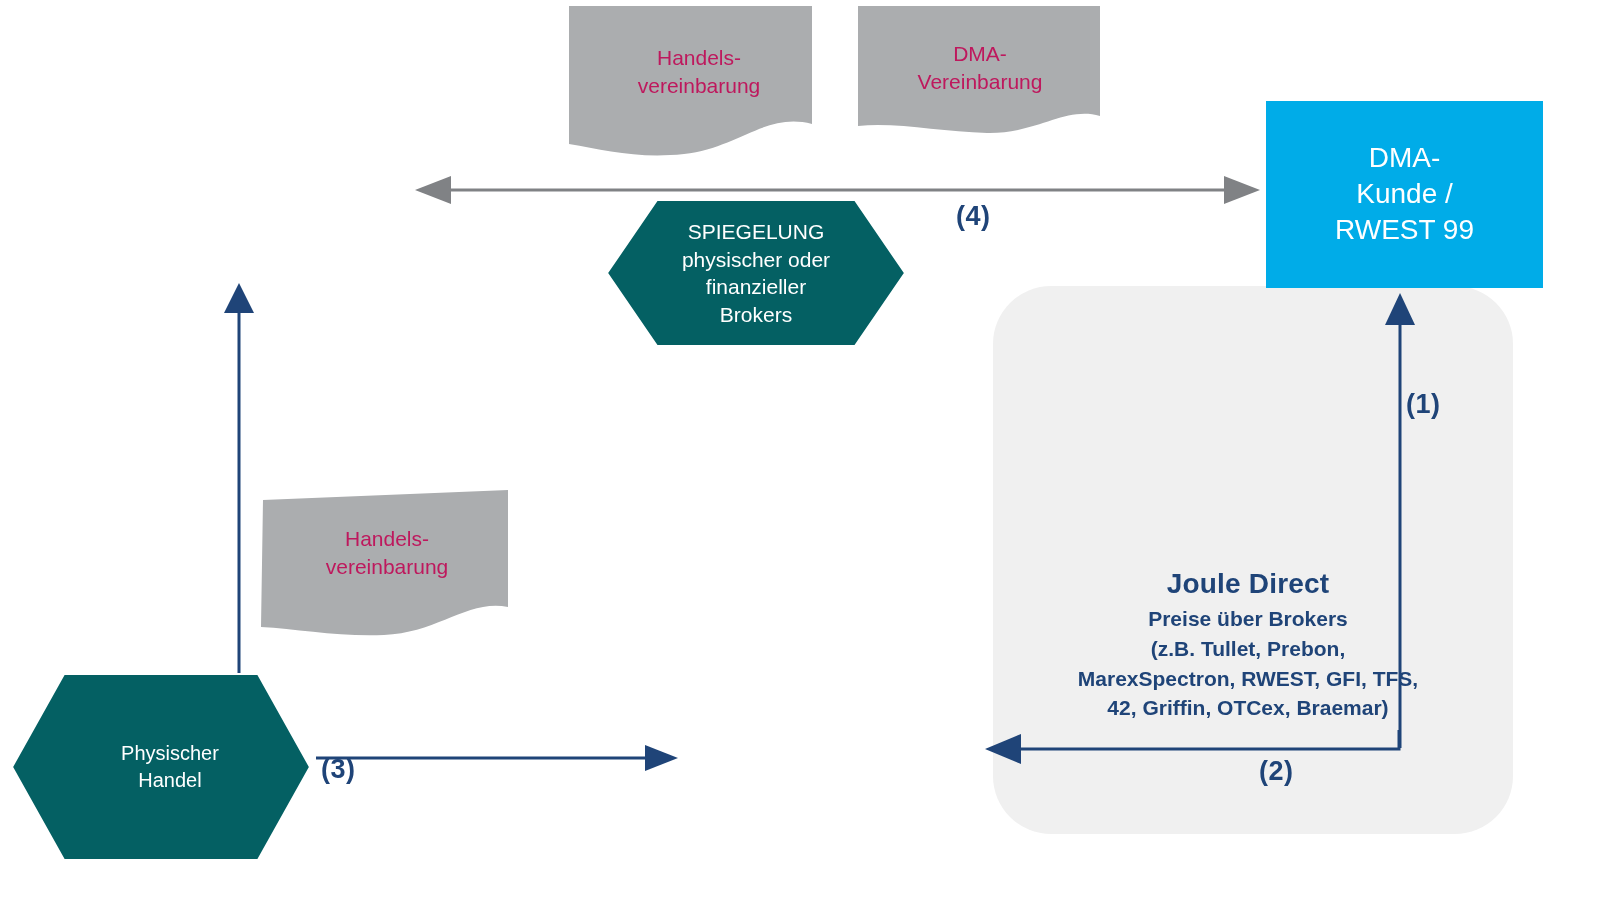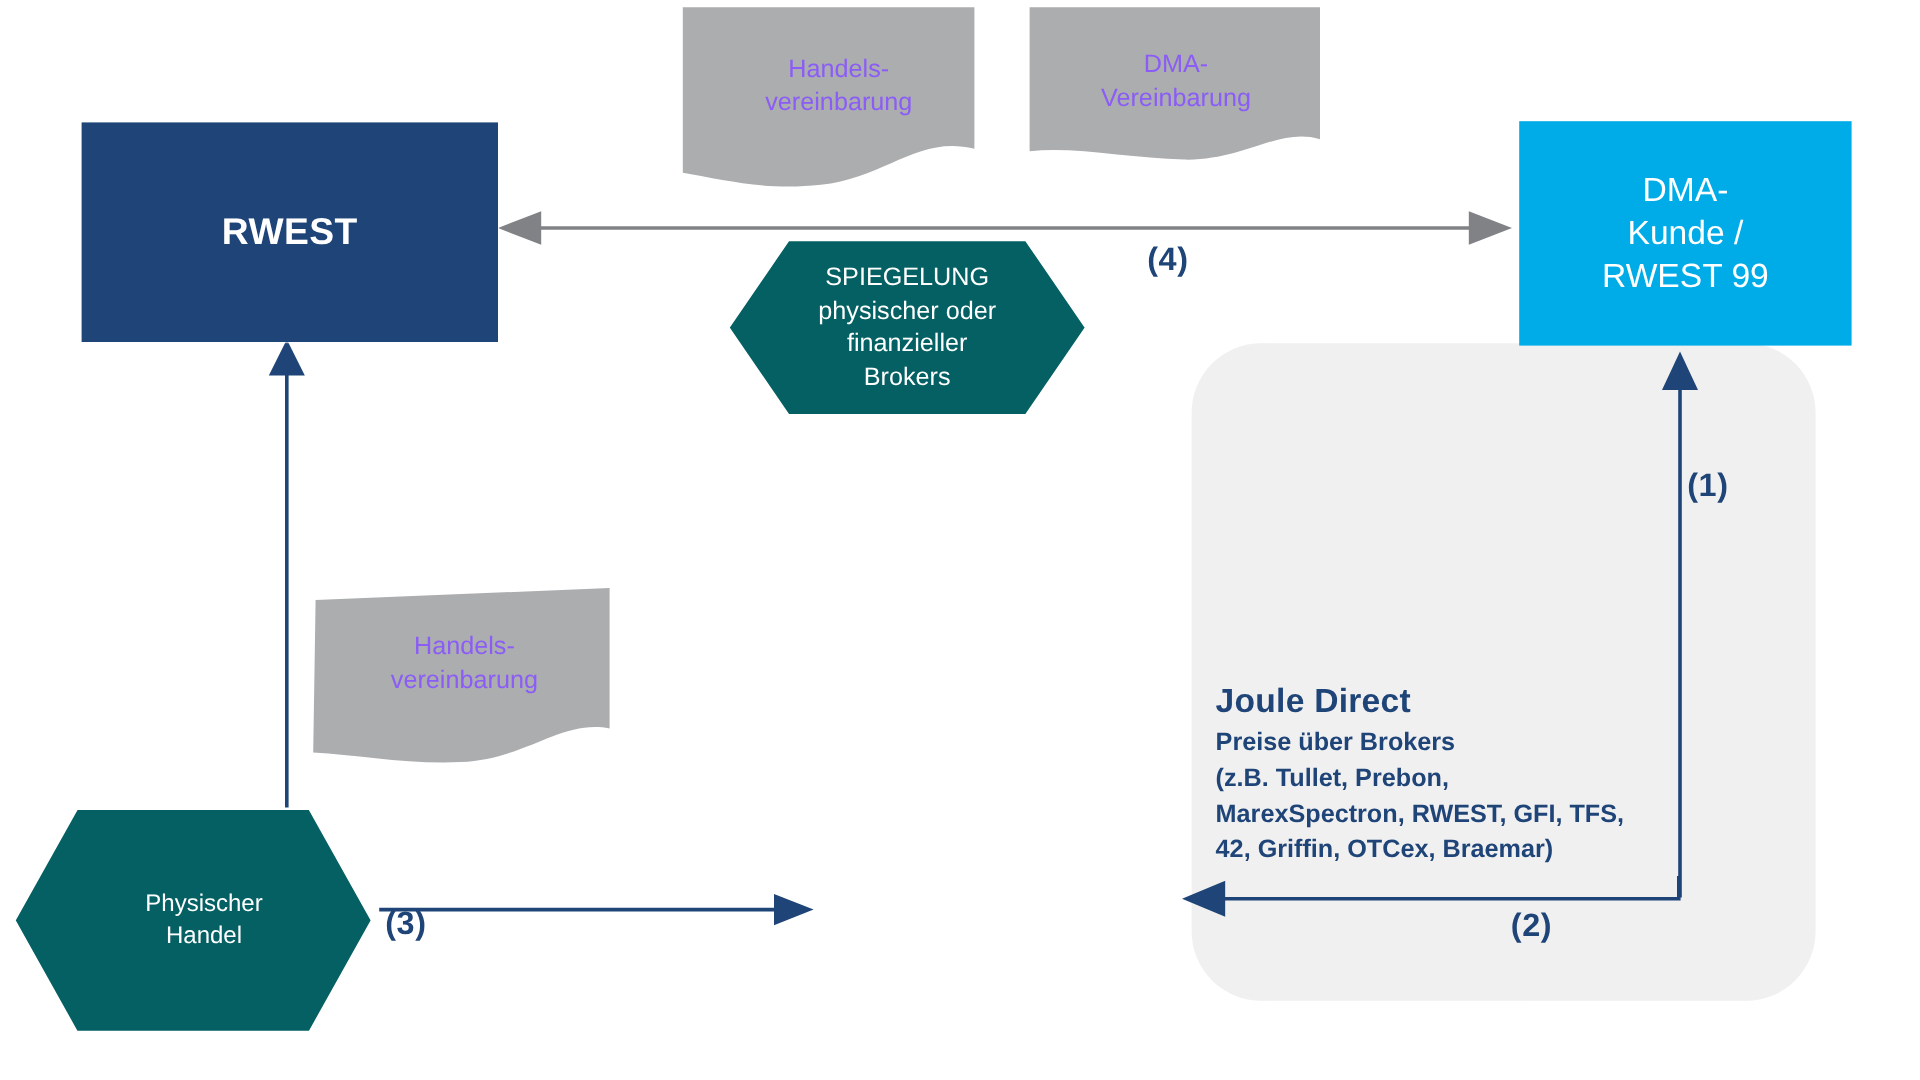--- a/index.html
+++ b/index.html
@@ -76,21 +76,21 @@
     left: 993px; top: 286px;
     width: 520px; height: 548px;
     background: #F0F0F0;
     border-radius: 58px;
   }
   .joule-text {
     position: absolute;
     left: 20px;
     right: 30px;
     top: 280px;
-    text-align: left;
+    text-align: center;
     color: #1F4478;
   }
   .joule-title {
     font-size: 28px;
     font-weight: 700;
     letter-spacing: 0.2px;
     line-height: 1.25;
   }
   .joule-sub {
     font-size: 21px;
@@ -122,21 +122,21 @@
     padding-left: 18px;
   }
 
   
   .doc { position: absolute; }
   .doc svg { display: block; }
   .doc .doc-label {
     position: absolute;
     left: 0; right: 0;
     text-align: center;
-    color: #8b5cf6;
+    color: #be185d;
     white-space: pre-line;
     font-size: 21px;
     font-weight: 400;
     line-height: 1.35;
     pointer-events: none;
   }
 
   .doc-handels-top { left: 566px; top: 2px; width: 266px; height: 158px; }
   .doc-handels-top .doc-label { top: 42px; }
 
@@ -254,23 +254,20 @@
   </div>
 
   <div class="hex hex-physisch">
     <svg width="302" height="190" viewBox="0 0 302 190">
       <polygon points="54,2 248,2 300,95 248,188 54,188 2,95" fill="#046063" stroke="#ffffff" stroke-width="2"></polygon>
     </svg>
     <div class="node-label">Physischer
 Handel</div>
   </div>
 
-  <div class="abs box-rwest">
-    <div class="node-label">RWEST</div>
-  </div>
 
   <div class="abs box-dma">
     <div class="node-label">DMA-
 Kunde /
 RWEST 99</div>
   </div>
 
 
 </div>
 

